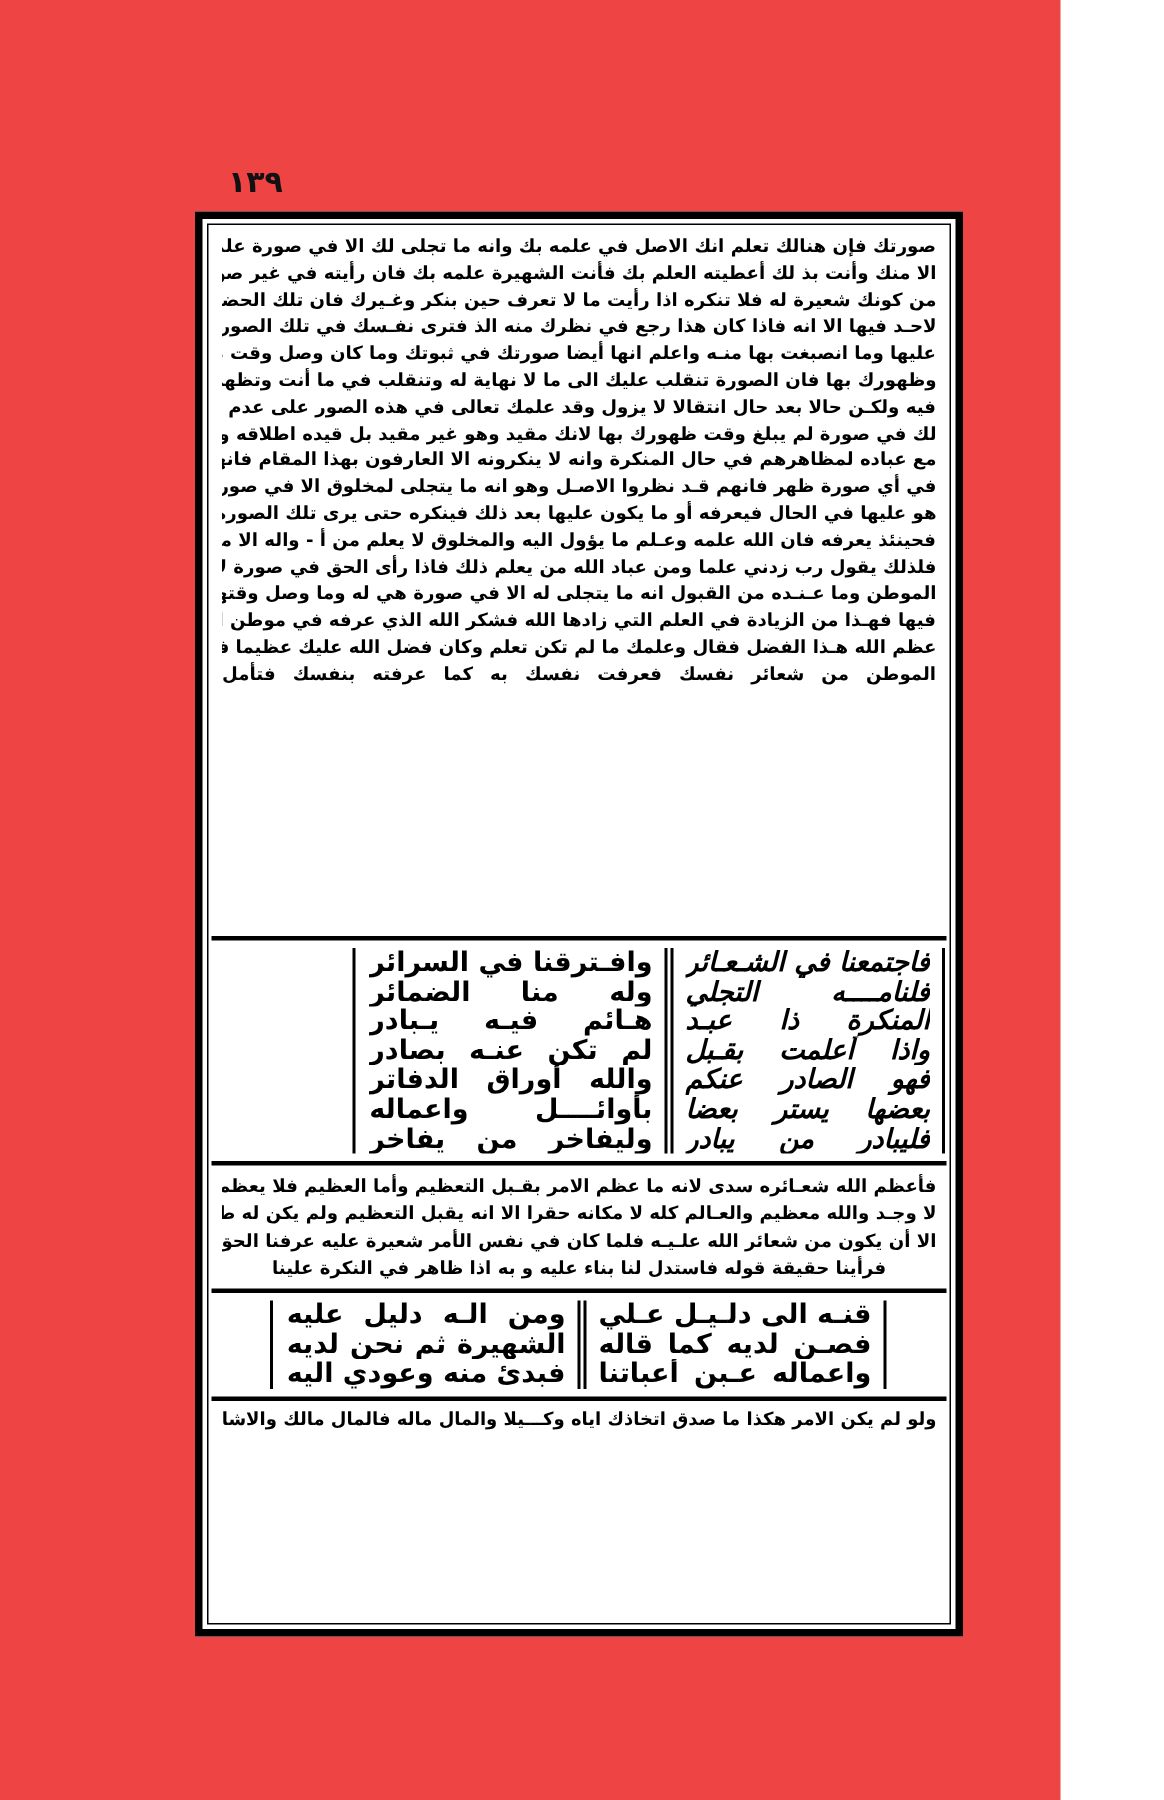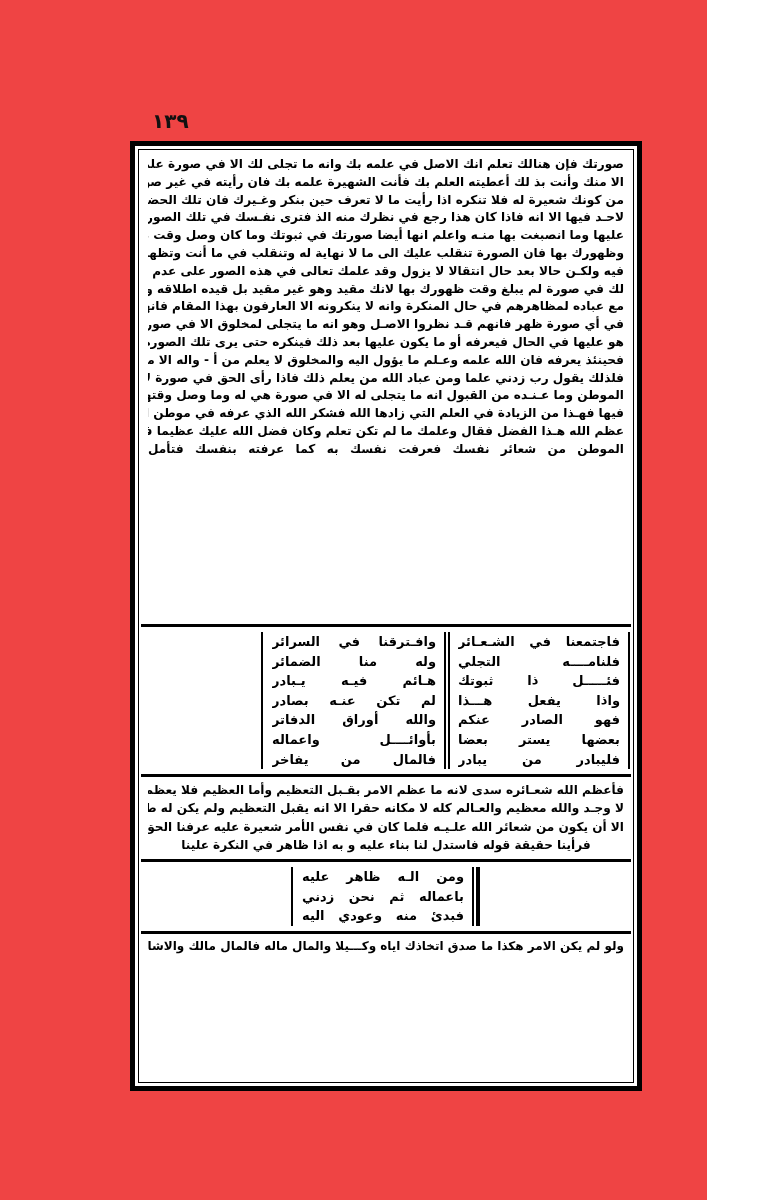--- a/index.html
+++ b/index.html
@@ -132,21 +132,21 @@
   }
   .verse-col {
     position: relative;
     box-sizing: border-box;
     padding: 2px 8px 2px 8px;
   }
   .verse-col .vline {
     direction: rtl;
     font-family: "DejaVu Sans", sans-serif;
     font-weight: 700;
-    font-size: 13px;
+    font-size: 18px;
     line-height: 19.6px;
     white-space: nowrap;
     text-align: justify;
     text-align-last: justify;
     overflow: hidden;
   }
   
   .vrule {
     width: 6px;
     align-self: stretch;
@@ -229,40 +229,40 @@
         <div class="ln">عظم الله هـذا الفضل فقال وعلمك ما لم تكن تعلم وكان فضل الله عليك عظيما فكان الحق في هذا</div>
         <div class="ln last">الموطن من شعائر نفسك فعرفت نفسك به كما عرفته بنفسك فتأمل</div>
       </div>
 
       <div class="hr"></div>
 
       <div class="verse-table" id="poem-one">
 
         <div class="vrule single"></div>
 
-        <div class="verse-col" style="flex:0 0 178px;">
+        <div class="verse-col" style="flex:0 0 178px;font-style:italic;">
           <div class="vline arabic">فاجتمعنا في الشـعـائر</div>
           <div class="vline arabic">فلنامــــه التجلي</div>
-          <div class="vline arabic">فئـــــل ذا ثبوتك</div>
-          <div class="vline arabic">واذا يفعل هـــذا</div>
+          <div class="vline arabic">المنكرة ذا عبـد</div>
+          <div class="vline arabic">واذا أعلمت بقـبل</div>
           <div class="vline arabic">فهو الصادر عنكم</div>
           <div class="vline arabic">بعضها يستر بعضا</div>
           <div class="vline arabic">فليبادر من يبادر</div>
         </div>
 
         <div class="vrule"></div>
 
         <div class="verse-col" style="flex:0 0 180px;">
           <div class="vline arabic">وافـترقنا في السرائر</div>
           <div class="vline arabic">وله  منا  الضمائر</div>
           <div class="vline arabic">هـائم فيـه  يـبادر</div>
           <div class="vline arabic">لم تكن عنـه بصادر</div>
           <div class="vline arabic">والله أوراق الدفاتر</div>
           <div class="vline arabic">بأوائــــل واعماله</div>
-          <div class="vline arabic">فالمال من يفاخر</div>
+          <div class="vline arabic">وليفاخر من يفاخر</div>
         </div>
 
         <div class="vrule single"></div>
 
         <div class="verse-blank"></div>
       </div>
 
       <div class="hr"></div>
 
       <div class="prose-block arabic" id="mid-prose">
@@ -273,26 +273,31 @@
       </div>
 
       <div class="hr"></div>
 
       <div class="verse-table" id="poem-two">
 
         <div class="verse-blank"></div>
 
         <div class="vrule single"></div>
 
+        <div class="verse-col" style="flex:0 0 168px;">
+          <div class="vline arabic">قنـه الى دلـيـل عـلي</div>
+          <div class="vline arabic">فصـن لديه كما قاله</div>
+          <div class="vline arabic">واعماله عـبن أعباتنا</div>
+        </div>
 
         <div class="vrule"></div>
 
         <div class="verse-col" style="flex:0 0 178px;">
-          <div class="vline arabic">ومن الـه  ظاهر عليه</div>
-          <div class="vline arabic">باعماله ثم نحن زدني</div>
+          <div class="vline arabic">ومن الـه  دليل عليه</div>
+          <div class="vline arabic">الشهيرة ثم نحن لديه</div>
           <div class="vline arabic">فبدئ منه وعودي اليه</div>
         </div>
 
         <div class="vrule single"></div>
 
         <div class="verse-blank"></div>
       </div>
 
       <div class="hr"></div>
 

